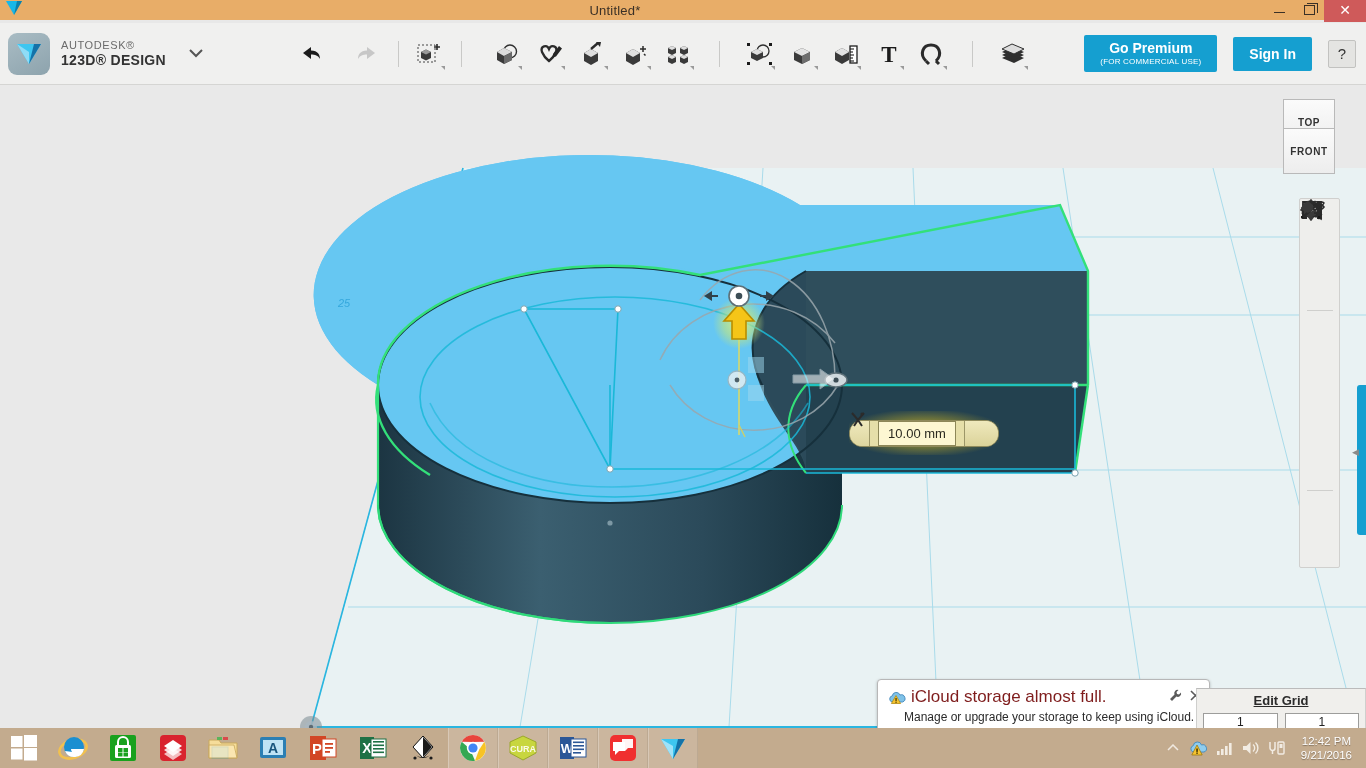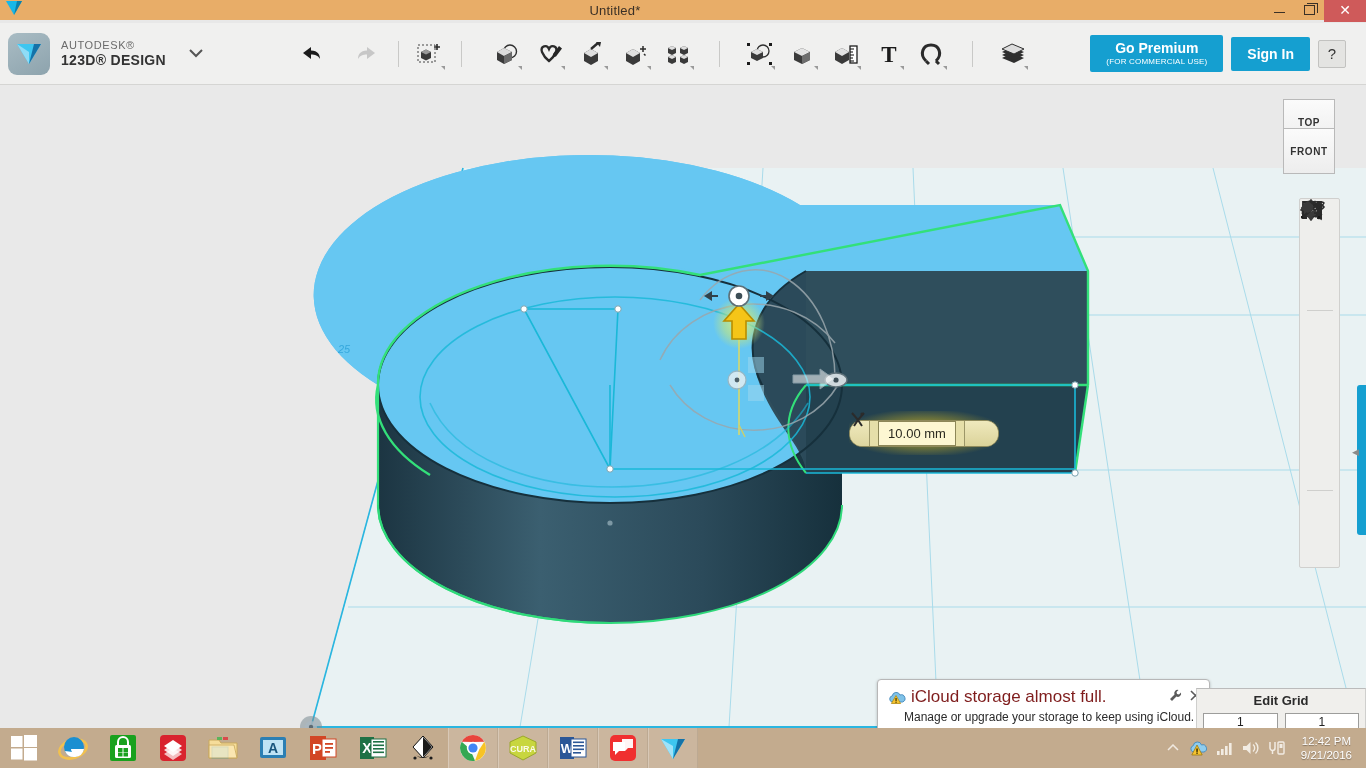--- a/index.html
+++ b/index.html
@@ -53,21 +53,21 @@
     width:34px; height:40px; display:flex; align-items:center; justify-content:center;
     cursor:pointer; position:relative;
   }
   .vsep{ width:1px; height:26px; background:#c9c9c7; margin:0 14px; }
   .icon-row{ display:flex; align-items:center; margin-left:14px; gap:9px; }
   .tcaret{
     position:absolute; right:2px; bottom:4px; width:0;height:0;
     border-left:4px solid transparent; border-top:4px solid #9a9a9a;
   }
 
-  .right-grp{ margin-left:auto; display:flex; align-items:center; padding-right:20px; gap:8px; }
+  .right-grp{ margin-left:auto; display:flex; align-items:center; padding-right:10px; gap:16px; }
   .btn-premium{
     background:#159fd0; color:#fff; border:none; border-radius:2px;
     padding:6px 16px 5px; text-align:center; cursor:pointer; line-height:1.1;
   }
   .btn-premium .big{ font-size:14px; font-weight:bold; display:block; }
   .btn-premium .small{ font-size:8px; display:block; letter-spacing:.2px; margin-top:1px;}
   .btn-signin{
     background:#159fd0; color:#fff; border:none; border-radius:2px;
     padding:9px 16px; font-size:14px; font-weight:bold; cursor:pointer;
   }
@@ -78,21 +78,20 @@
 
   
   .canvas{
     position:absolute; top:85px; left:0; width:1366px; height:645px;
     background:#e9e9e9; overflow:hidden;
   }
   .canvas svg{ position:absolute; top:0; left:0; }
   .gridlabel{
     position:absolute; font-size:11px; font-style:italic; color:#35a8dd;
     font-family:"Liberation Sans", sans-serif;
-    margin-top:46px;
   }
 
   
   .viewcube{ position:absolute; top:8px; right:25px; width:66px; height:70px; }
   .vc-face{
     position:absolute; left:8px; width:52px; height:46px;
     background:linear-gradient(#fbfbfb,#ededed); border:1px solid #b9b9b9;
     display:flex; align-items:center; justify-content:center;
     font-size:10px; font-weight:bold; color:#333; letter-spacing:.6px; cursor:pointer;
   }
@@ -151,21 +150,21 @@
     position:absolute; right:22px; bottom:-12px; width:0;height:0;
     border-left:16px solid transparent; border-top:13px solid #fff;
     filter:drop-shadow(0 1px 0 #b7b7b7);
   }
 
   
   .editgrid{
     position:absolute; left:1196px; top:688px; width:170px; height:50px;
     background:#f0efec; border:1px solid #cfcfcd; border-top:1px solid #bbb;
   }
-  .eg-title{ text-align:center; font-size:13px; font-weight:bold; color:#2a2a2a; padding-top:4px; }
+  .eg-title{ text-align:center; font-size:13px; font-weight:bold; color:#2a2a2a; padding-top:4px;text-decoration:underline; }
   .eg-fields{ display:flex; gap:7px; padding:5px 6px 0; }
   .eg-field{
     flex:1; height:19px; background:#fff; border:1px solid #9d9d9b;
     font-size:12px; text-align:center; color:#222; line-height:17px;
   }
 
   
   .taskbar{
     position:absolute; left:0; bottom:0; width:1366px; height:40px;
     background:#c3ab8e; display:flex; align-items:center;

